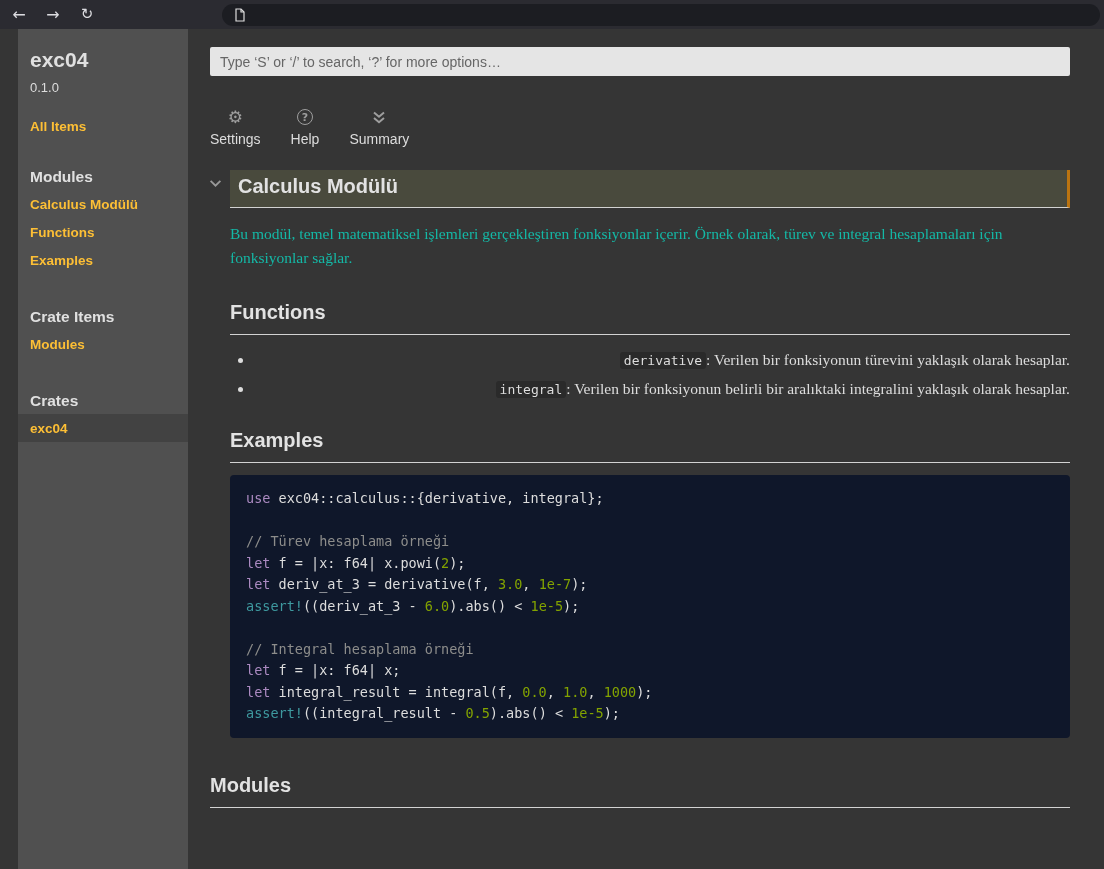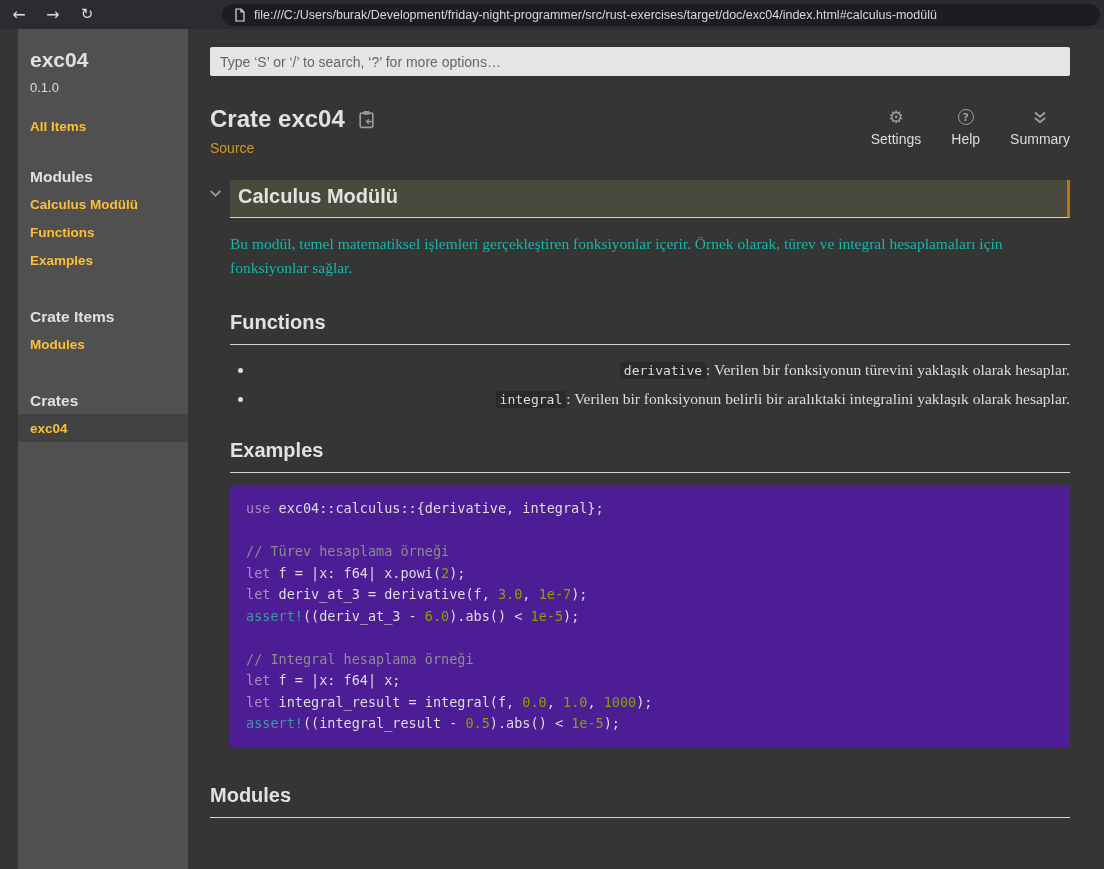--- a/index.html
+++ b/index.html
@@ -49,42 +49,41 @@
   
   .docblock{margin-left:20px;}
   .target-header{position:relative;margin-top:23px;background:var(--target-bg);border-right:3px solid var(--target-border);border-bottom:1px solid #d2d2d2;padding:5px 8px 9px 8px;}
   .target-header h2{margin:0;font-size:20px;font-weight:bold;color:#e2e2e2;}
   .toggle-chevron{position:absolute;left:-21px;top:9px;cursor:pointer;line-height:0;}
   p.doc-text{margin:14px 0 0 0;font-family:"Liberation Serif",serif;font-size:15.5px;line-height:1.55;color:#14b8a6;max-width:845px;}
   h2.sub-heading{margin:31px 0 0 0;font-size:20px;font-weight:bold;color:#e2e2e2;border-bottom:1px solid #d2d2d2;padding-bottom:10px;}
   ul.fn-list{margin:16px 0 0 0;padding-left:24px;}
   ul.fn-list li{margin-bottom:11px;font-family:"Liberation Serif",serif;font-size:15.5px;color:#ddd;text-align:right;}
   code.inline{font-family:"DejaVu Sans Mono",monospace;font-size:13px;background:#2A2A2A;padding:1px 4px;border-radius:3px;color:#ddd;}
-  .code-block{margin-top:12px;background:#4c1d95;border-radius:4px;padding:13px 16px;font-family:"DejaVu Sans Mono",monospace;font-size:13.5px;line-height:21.5px;color:#ddd;white-space:pre;}
+  .code-block{margin-top:12px;background:#0f172a;border-radius:4px;padding:13px 16px;font-family:"DejaVu Sans Mono",monospace;font-size:13.5px;line-height:21.5px;color:#ddd;white-space:pre;}
   .tok-kw{color:var(--code-kw);}
   .tok-num{color:var(--code-num);}
   .tok-macro{color:var(--code-macro);}
   .tok-comment{color:var(--code-comment);}
   h2.item-section{margin:36px 0 0 0;font-size:20px;font-weight:bold;color:#e2e2e2;border-bottom:1px solid #d2d2d2;padding-bottom:10px;}
 </style>
 </head>
 <body>
 
 <div class="browser-bar">
   <span class="nav-btn back">←</span>
   <span class="nav-btn fwd">→</span>
   <span class="nav-btn reload">↻</span>
   <div class="url-bar">
     <span style="line-height:0;">
       <svg width="12" height="14" viewBox="0 0 12 14">
           <path d="M2 1 h5 l3 3 v9 h-8 z" fill="none" stroke="#ddd" stroke-width="1.2"></path>
           <path d="M7 1 v3 h3" fill="none" stroke="#ddd" stroke-width="1.2"></path>
         </svg>
     </span>
-    <span class="url-text">file:///C:/Users/burak/Development/friday-night-programmer/src/rust-exercises/target/doc/exc04/index.html#calculus-modülü</span>
   </div>
 </div>
 
 <div class="sidebar">
   <div class="sb-title">exc04</div>
   <div class="sb-version">0.1.0</div>
   <a class="sb-allitems">All Items</a>
   <div id="sidebar-groups">
       <div class="sb-heading">Modules</div>
       <a class="sb-link">Calculus Modülü</a>
@@ -95,33 +94,20 @@
       <div class="sb-heading">Crates</div>
       <a class="sb-link current">exc04</a>
     </div>
 </div>
 
 <div class="main">
   <div class="content">
     <input class="search-input" type="text" placeholder="Type ‘S’ or ‘/’ to search, ‘?’ for more options…" style="">
 
     <div class="header-row">
-      <div>
-        <div class="h1-wrap">
-          <h1 class="page-title">Crate exc04</h1>
-          <button class="copy-btn">
-            <svg width="17" height="19" viewBox="0 0 16 18">
-              <rect x="2" y="3" width="12" height="13.5" rx="1.5" fill="none" stroke="#999" stroke-width="1.6"></rect>
-              <rect x="5" y="1" width="6" height="3.5" rx="1" fill="#999"></rect>
-              <path d="M13 11 h-5 M10.3 8.8 L8 11 l2.3 2.2" stroke="#999" stroke-width="1.4" fill="none"></path>
-            </svg>
-          </button>
-        </div>
-        <a class="source-link">Source</a>
-      </div>
       <div class="tools">
         <div class="tool">
           <span class="tool-icon gear-glyph">⚙</span>
           <span class="tool-label">Settings</span>
         </div>
         <div class="tool">
           <span class="tool-icon">
               <span class="circle-q">?</span>
             </span>
           <span class="tool-label">Help</span>

